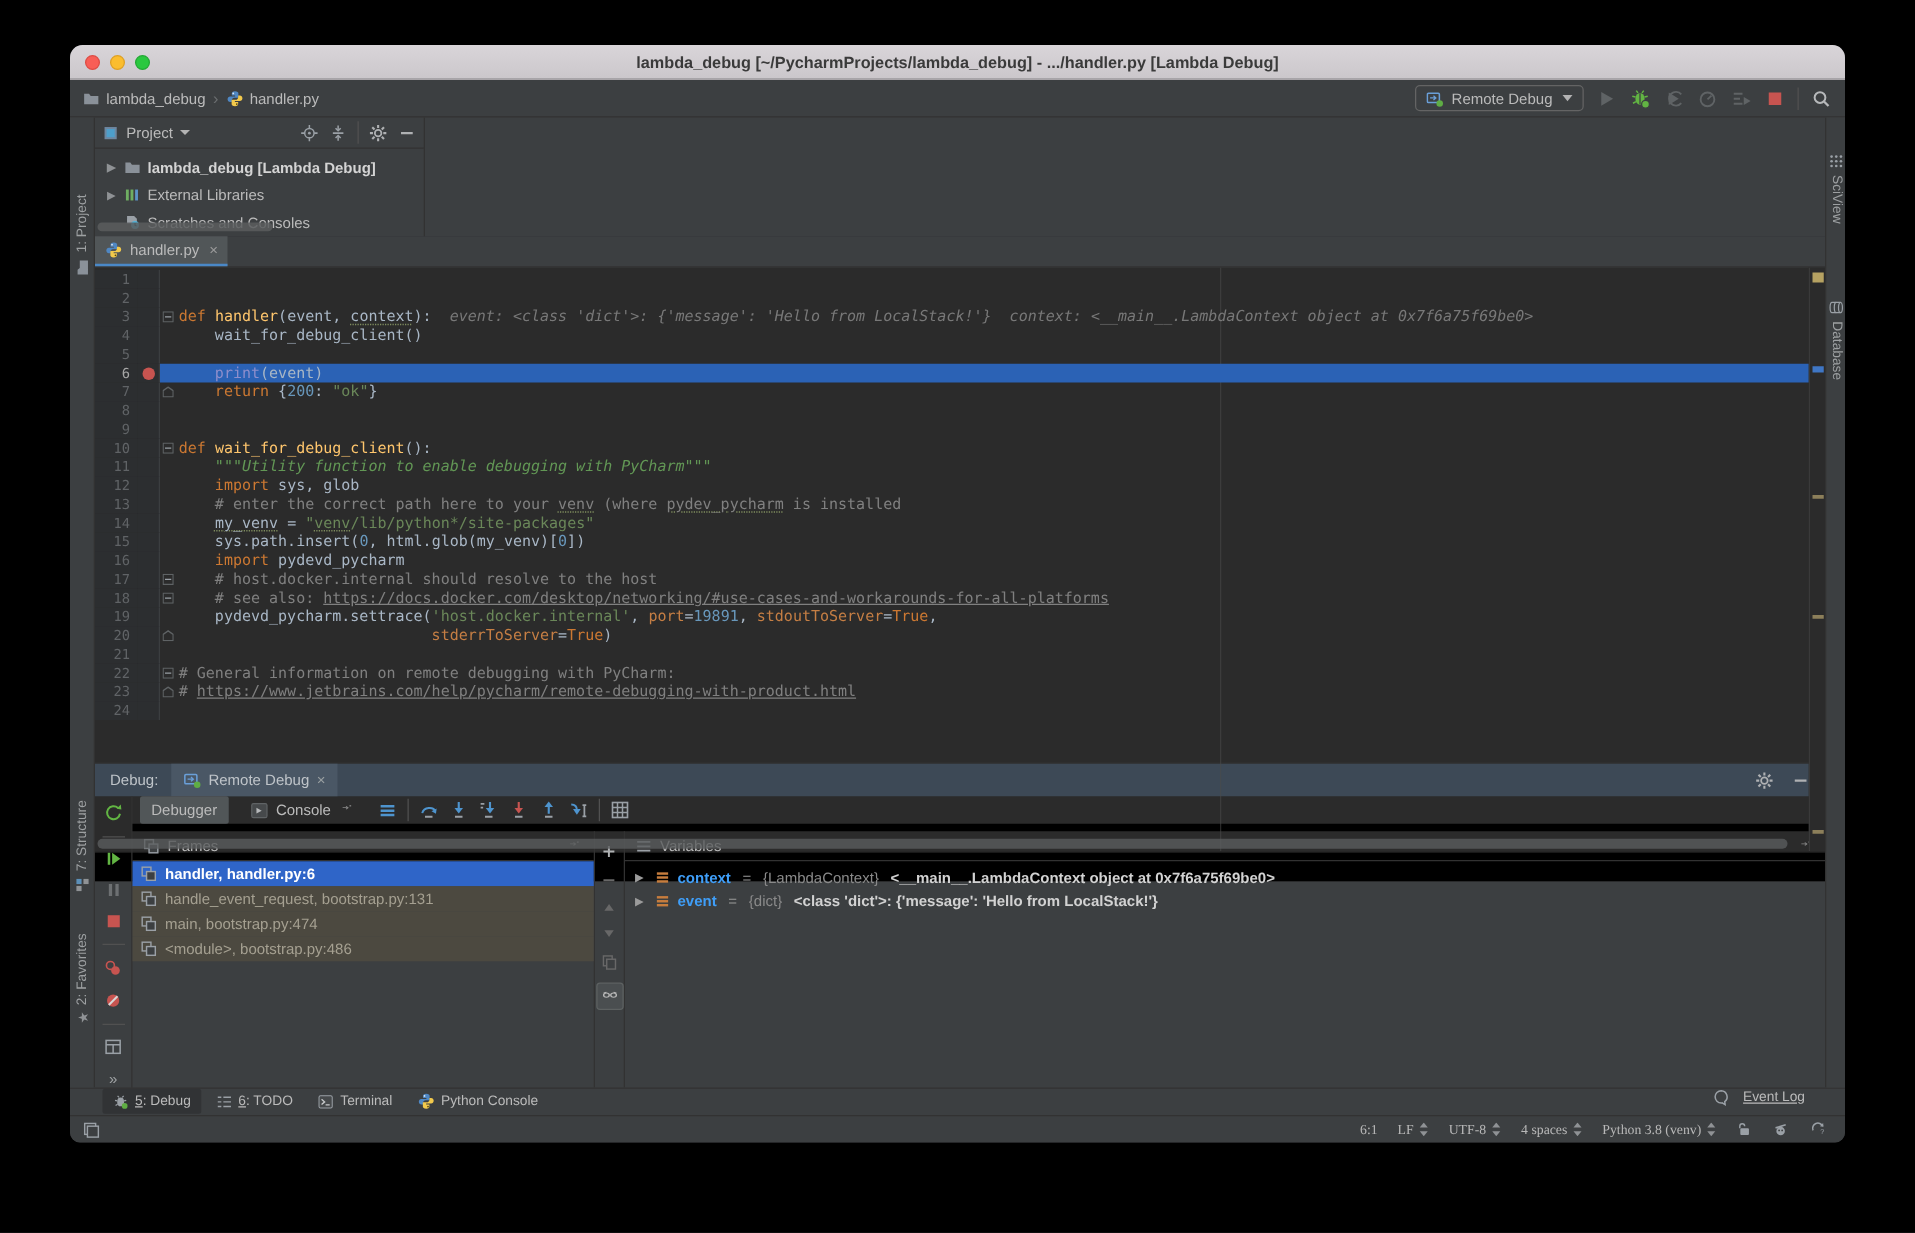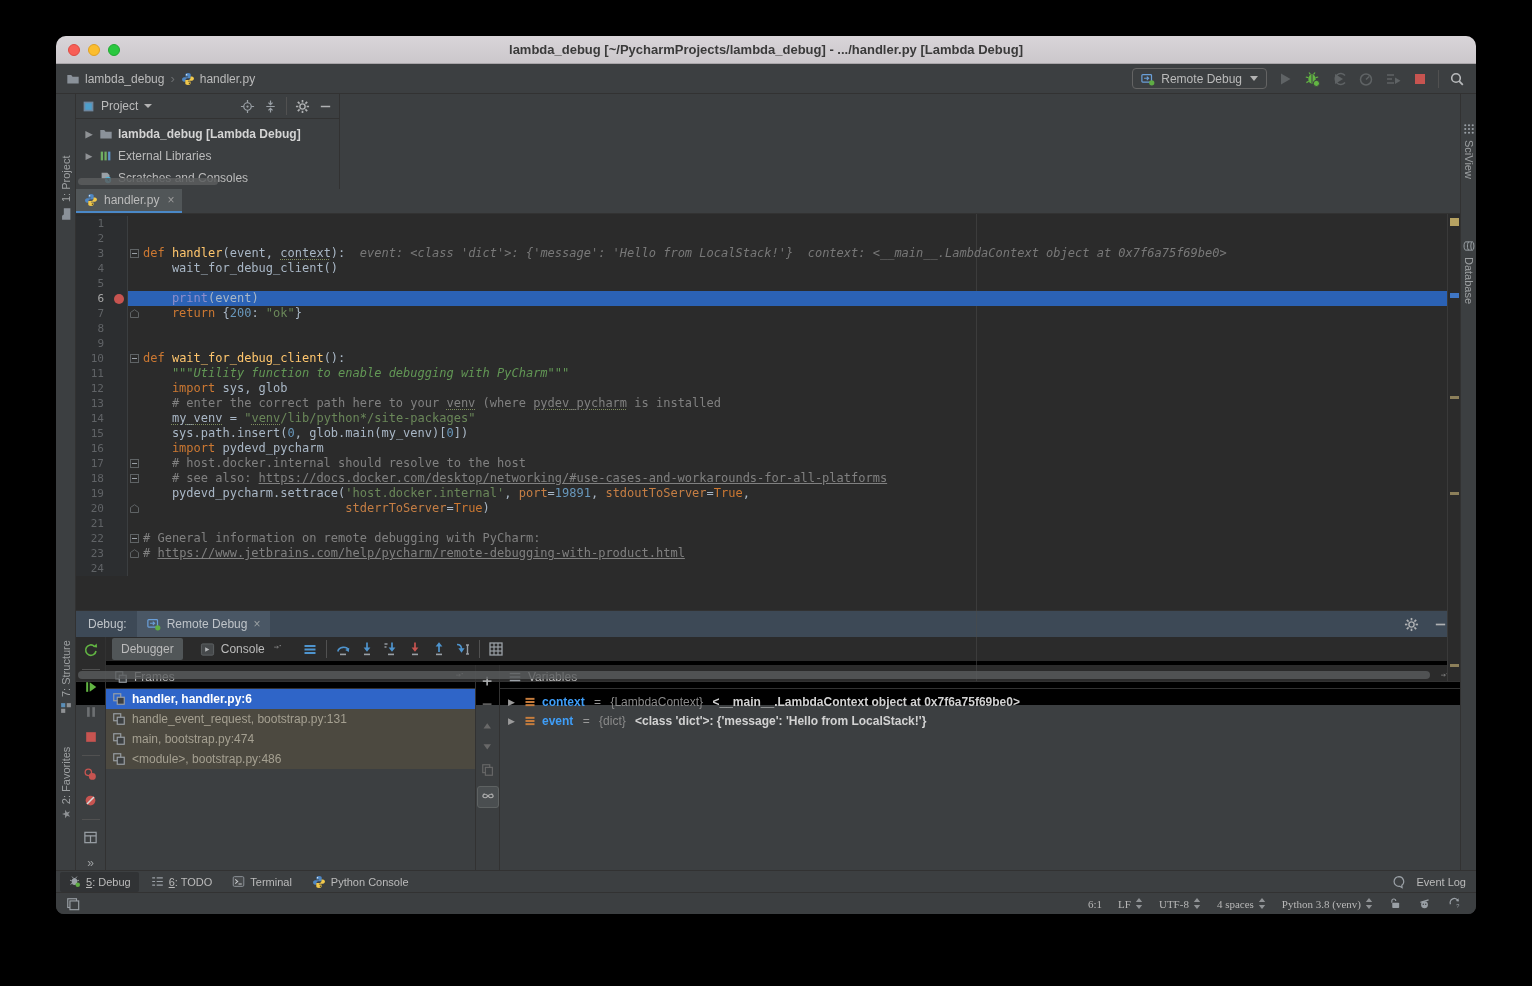--- a/index.html
+++ b/index.html
@@ -89,21 +89,21 @@
   .dbg-head { height:26px; background:#3d4956; display:flex; align-items:center; padding:0 12px;
               color:#bfc4c9; font-size:12px; gap:10px;}
   .dbg-tab { height:26px; display:flex; align-items:center; gap:6px; background:#4a5765; padding:0 10px;}
   .dbg-head-right { margin-left:auto; display:flex; gap:14px; align-items:center;}
   .dbg-body { flex:1; display:flex; min-height:0;}
   .vtool { width:30px; border-right:1px solid #323232; display:flex; flex-direction:column;
            align-items:center; padding-top:5px; gap:11px;}
   .vtool .div { width:18px; height:1px; background:#515151;}
   .dbg-main { flex:1; display:flex; flex-direction:column; min-width:0;}
   .dbg-toolbar { height:28px; display:flex; align-items:center; gap:8px; padding:0 6px;
-                 border-bottom:4px solid #000000; font-size:12px; color:#bbb;}
+                 border-bottom:6px solid #000000; font-size:12px; color:#bbb;}
   .dtab { height:22px; display:flex; align-items:center; gap:6px; padding:0 9px; border-radius:2px;}
   .dtab.sel { background:#515658; }
   .dbg-content { flex:1; display:flex; min-height:0;}
   .frames { width:370px; border-right:1px solid #323232; display:flex; flex-direction:column;}
   .mini-head { height:24px; display:flex; align-items:center; gap:6px; padding:0 8px; color:#bbb;
                font-size:12px; border-bottom:1px solid #323232;}
   .mini-head .right { margin-left:auto; display:flex; gap:8px;}
   .thread-row { height:32px; display:flex; align-items:center; padding:0 6px; gap:8px;}
   .thread-combo { flex:1; height:22px; background:#45494a; border:1px solid #6b6b6b; border-radius:4px;
                   display:flex; align-items:center; gap:8px; padding:0 8px; color:#c7c7c7; font-size:12px;}
@@ -120,25 +120,25 @@
                  border-radius:3px; display:flex; align-items:center; justify-content:center;}
   .vars { flex:1; display:flex; flex-direction:column; min-width:0;}
   .var-rows { font-size:12px; padding-top:3px;}
   .var-row { height:19px; display:flex; align-items:center; gap:6px; padding-left:8px; white-space:pre;}
   .var-row .chev { color:#9b9b9b; font-size:9px; width:10px;}
   .vname { color:#3f9ef8; font-weight:bold;}
   .veq { color:#999; } .vtype { color:#8a8a8a; }
   .vval { color:#d2d2d2; font-weight:bold;}
   
   .toolsbar { height:22px; background:#3c3f41; border-top:1px solid #323232; display:flex;
-              align-items:center; font-size:11px; color:#bbb; padding:0 4px; gap:4px;}
+              align-items:flex-start; font-size:11px; color:#bbb; padding:0 26px; gap:4px;}
   .tw-item { height:20px; display:flex; align-items:center; gap:5px; padding:0 8px; border-radius:2px;}
   .tw-item.active { background:#313335; }
   .tw-item u { text-decoration:underline; }
-  .eventlog { margin-left:auto; display:flex; align-items:center; gap:10px; padding-right:6px;}
+  .eventlog { margin-left:auto; display:flex; align-items:center; gap:10px; padding-right:6px;text-decoration:underline;}
   .statusbar { height:22px; background:#3c3f41; border-top:1px solid #323232; display:flex;
                align-items:center; font-size:11px; color:#b8b8b8; padding:0 10px;}
   .sb-right { margin-left:auto; display:flex; align-items:center; gap:16px; padding-right:4px;}
   .sb-item { display:flex; align-items:center; gap:4px;font-family:Liberation Serif, serif;}
   .ic { display:inline-flex; align-items:center; justify-content:center; }
   .ic svg { display:block; }
 </style>
 </head>
 <body>
 
@@ -399,21 +399,21 @@
                 <div class="line"><span class="ln-num">8</span><span class="ln-bp"></span><span class="ln-right"><span class="ln-fold"></span><span class="ln-code"></span></span></div>
                 <div class="line"><span class="ln-num">9</span><span class="ln-bp"></span><span class="ln-right"><span class="ln-fold"></span><span class="ln-code"></span></span></div>
                 <div class="line"><span class="ln-num">10</span><span class="ln-bp"></span><span class="ln-right"><span class="ln-fold"><svg width="9" height="9" viewBox="0 0 9 9">
                         <rect x="0.5" y="0.5" width="8" height="8" fill="#2b2b2b" stroke="#5f6365"></rect>
                         <line x1="2" y1="4.5" x2="7" y2="4.5" stroke="#9aa0a6"></line>
                       </svg></span><span class="ln-code"><span class="sk">def </span><span class="sf">wait_for_debug_client</span><span class="st">():</span></span></span></div>
                 <div class="line"><span class="ln-num">11</span><span class="ln-bp"></span><span class="ln-right"><span class="ln-fold"></span><span class="ln-code"><span class="sds">    """Utility function to enable debugging with PyCharm"""</span></span></span></div>
                 <div class="line"><span class="ln-num">12</span><span class="ln-bp"></span><span class="ln-right"><span class="ln-fold"></span><span class="ln-code"><span class="sk">    import </span><span class="st">sys, glob</span></span></span></div>
                 <div class="line"><span class="ln-num">13</span><span class="ln-bp"></span><span class="ln-right"><span class="ln-fold"></span><span class="ln-code"><span class="sc">    # enter the correct path here to your </span><span class="sc sty">venv</span><span class="sc"> (where </span><span class="sc sty">pydev_pycharm</span><span class="sc"> is installed</span></span></span></div>
                 <div class="line"><span class="ln-num">14</span><span class="ln-bp"></span><span class="ln-right"><span class="ln-fold"></span><span class="ln-code"><span class="st">    </span><span class="st sty">my_venv</span><span class="st"> = </span><span class="ss">"</span><span class="ss sty">venv</span><span class="ss">/lib/python*/site-packages"</span></span></span></div>
-                <div class="line"><span class="ln-num">15</span><span class="ln-bp"></span><span class="ln-right"><span class="ln-fold"></span><span class="ln-code"><span class="st">    sys.path.insert(</span><span class="sn">0</span><span class="st">, glob.main(my_venv)[</span><span class="sn">0</span><span class="st">])</span></span></span></div>
+                <div class="line"><span class="ln-num">15</span><span class="ln-bp"></span><span class="ln-right"><span class="ln-fold"></span><span class="ln-code"><span class="st">    sys.path.insert(</span><span class="sn">0</span><span class="st">, html.glob(my_venv)[</span><span class="sn">0</span><span class="st">])</span></span></span></div>
                 <div class="line"><span class="ln-num">16</span><span class="ln-bp"></span><span class="ln-right"><span class="ln-fold"></span><span class="ln-code"><span class="sk">    import </span><span class="st">pydevd_pycharm</span></span></span></div>
                 <div class="line"><span class="ln-num">17</span><span class="ln-bp"></span><span class="ln-right"><span class="ln-fold"><svg width="9" height="9" viewBox="0 0 9 9">
                         <rect x="0.5" y="0.5" width="8" height="8" fill="#2b2b2b" stroke="#5f6365"></rect>
                         <line x1="2" y1="4.5" x2="7" y2="4.5" stroke="#9aa0a6"></line>
                       </svg></span><span class="ln-code"><span class="sc">    # host.docker.internal should resolve to the host</span></span></span></div>
                 <div class="line"><span class="ln-num">18</span><span class="ln-bp"></span><span class="ln-right"><span class="ln-fold"><svg width="9" height="9" viewBox="0 0 9 9">
                         <rect x="0.5" y="0.5" width="8" height="8" fill="#2b2b2b" stroke="#5f6365"></rect>
                         <line x1="2" y1="4.5" x2="7" y2="4.5" stroke="#9aa0a6"></line>
                       </svg></span><span class="ln-code"><span class="sc">    # see also: </span><span class="scu">https://docs.docker.com/desktop/networking/#use-cases-and-workarounds-for-all-platforms</span></span></span></div>
                 <div class="line"><span class="ln-num">19</span><span class="ln-bp"></span><span class="ln-right"><span class="ln-fold"></span><span class="ln-code"><span class="st">    pydevd_pycharm.settrace(</span><span class="ss">'host.docker.internal'</span><span class="st">, </span><span class="sna">port</span><span class="st">=</span><span class="sn">19891</span><span class="st">, </span><span class="sna">stdoutToServer</span><span class="st">=</span><span class="sk">True</span><span class="st">,</span></span></span></div>

